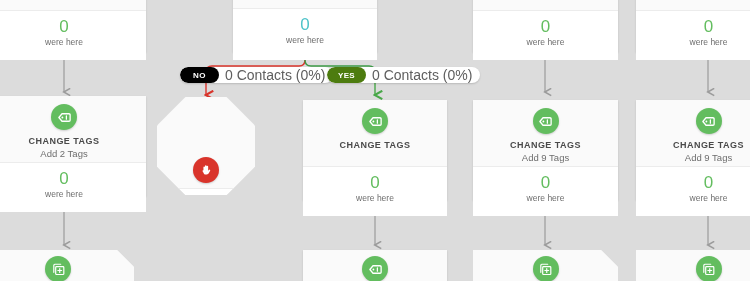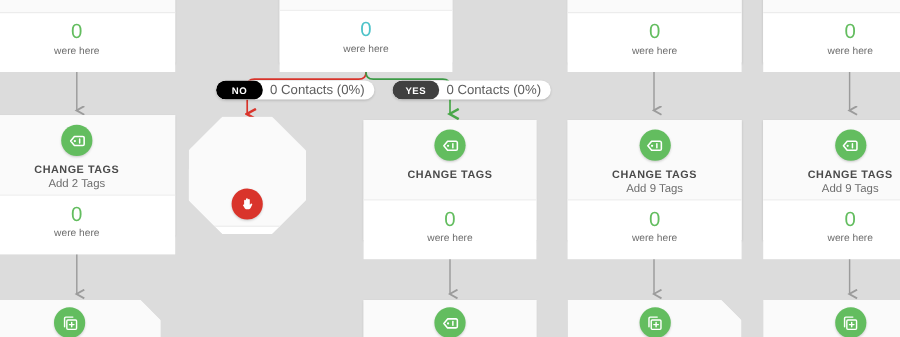--- a/index.html
+++ b/index.html
@@ -79,23 +79,23 @@
     box-shadow:0 1px 2px rgba(0,0,0,.16);
     overflow:hidden;
   }
   .branch-badge .tag{
     height:16px;min-width:27px;padding:0 6px;
     display:flex;align-items:center;justify-content:center;
     font-size:8px;font-weight:bold;color:#fff;letter-spacing:.4px;
     border-radius:8px;
   }
   .branch-badge .tag.no{background:#000000;}
-  .branch-badge .tag.yes{background:#404040;}
+  .branch-badge .tag.yes{background:#4d7c0f;}
   .branch-badge .txt{
-    font-size:11px;color:#5e5e5e;padding:0 8px 0 6px;white-space:nowrap;
+    font-size:14px;color:#5e5e5e;padding:0 8px 0 6px;white-space:nowrap;
   }
 
   svg.wires{position:absolute;left:0;top:0;width:750px;height:281px;pointer-events:none;}
 </style>
 </head>
 <body>
 
 <div id="canvas">
 
   <svg class="wires" viewBox="0 0 750 281">

